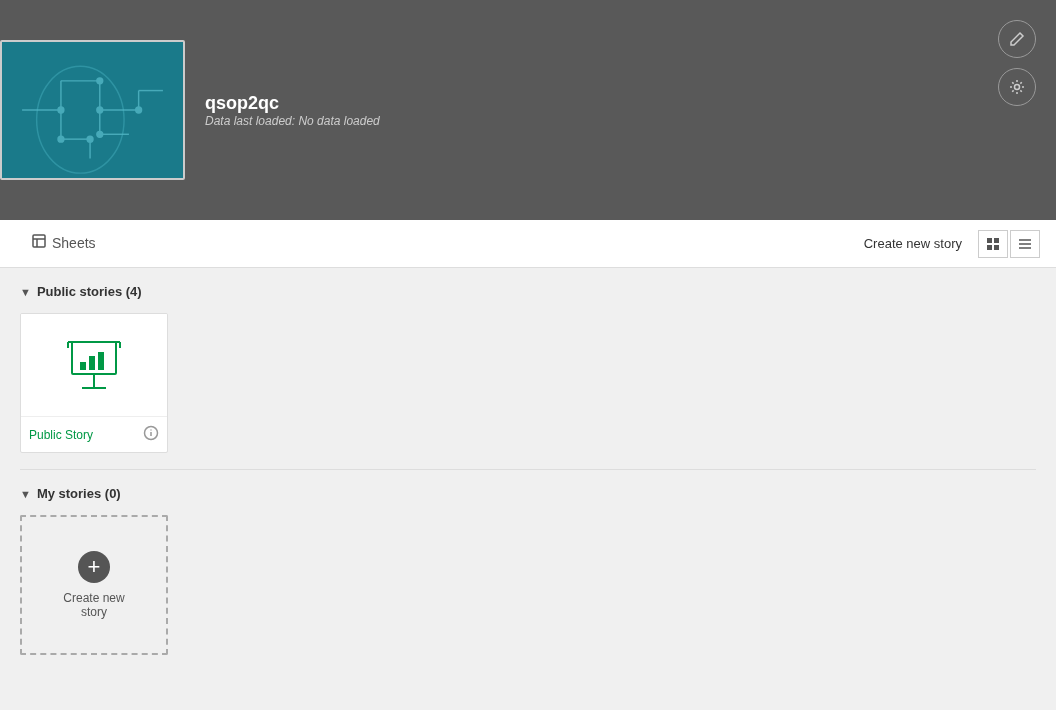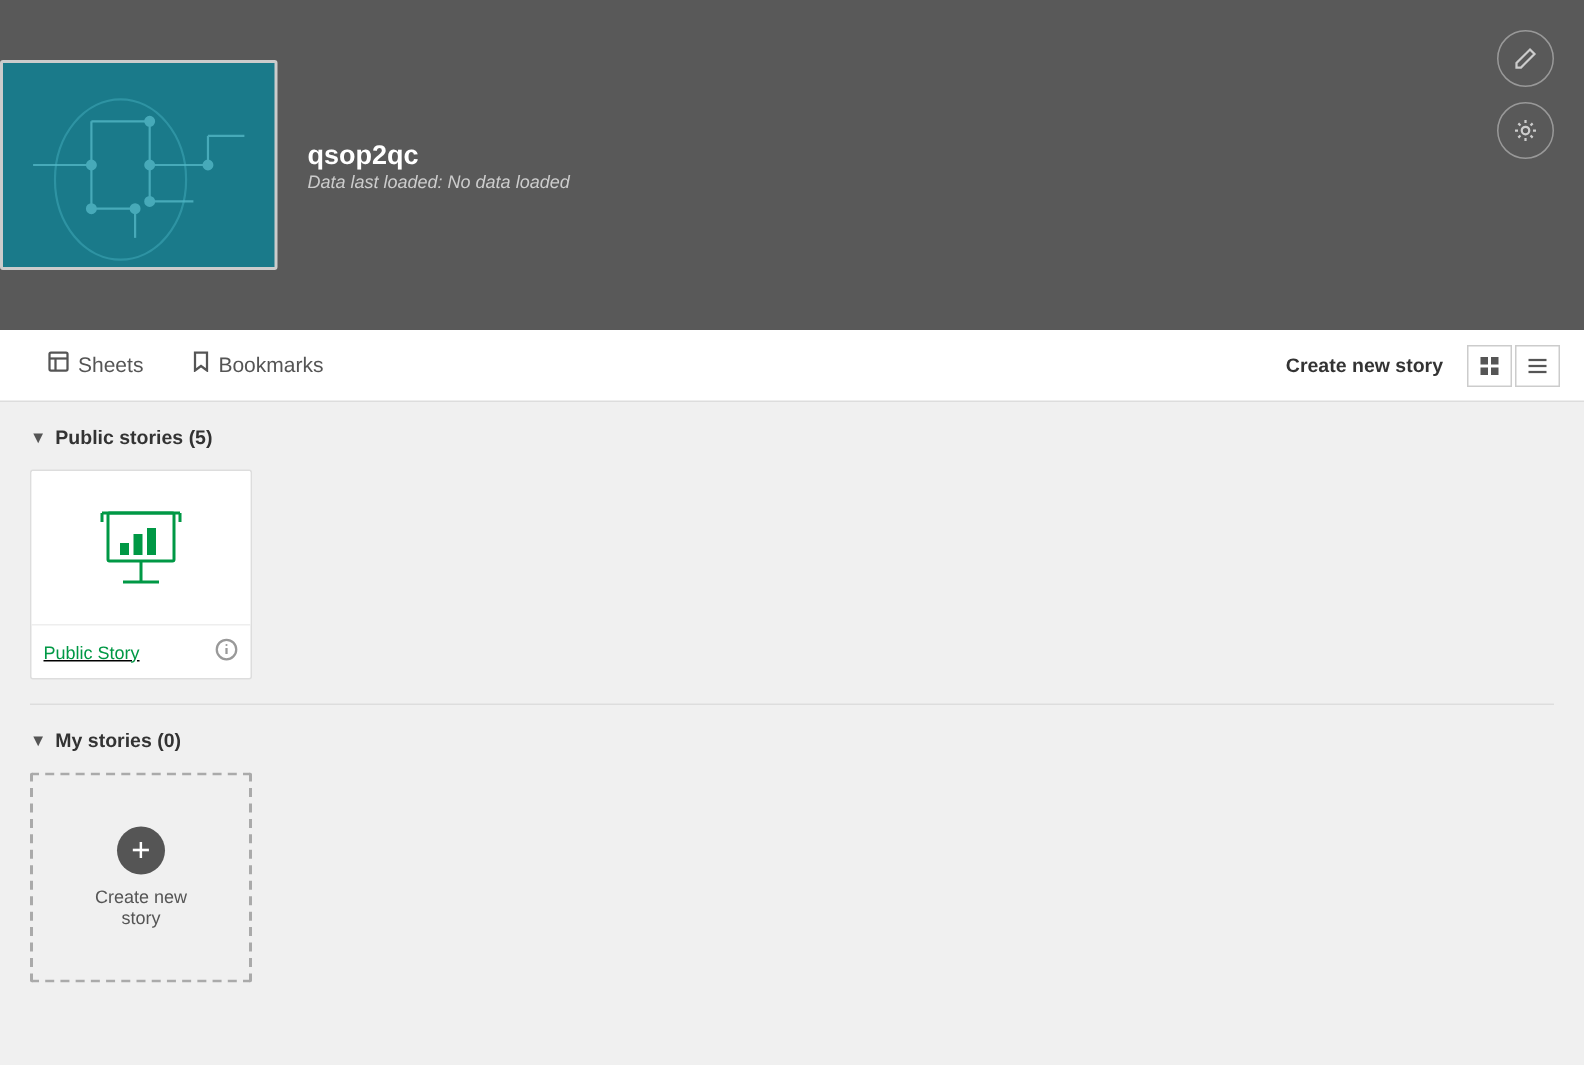--- a/index.html
+++ b/index.html
@@ -106,21 +106,20 @@
       align-items: center;
       gap: 8px;
     }
     .create-story-btn {
       font-size: 13px;
       color: #333;
       cursor: pointer;
       background: none;
       border: none;
       padding: 4px 8px;
-      font-weight: bold;
     }
     .view-toggle {
       display: flex;
       gap: 2px;
     }
     .view-btn {
       width: 30px;
       height: 28px;
       border: 1px solid #ccc;
       background: #fff;
@@ -170,21 +169,20 @@
     .story-card {
       width: 148px;
       height: 140px;
       background: #fff;
       border: 1px solid #ddd;
       border-radius: 2px;
       overflow: hidden;
       cursor: pointer;
       display: flex;
       flex-direction: column;
-      text-decoration: underline;
     }
     .card-thumbnail {
       flex: 1;
       display: flex;
       align-items: center;
       justify-content: center;
       background: #fff;
     }
     .card-footer {
       height: 36px;
@@ -294,28 +292,20 @@
     <div class="nav-tab">
       <span class="nav-tab-icon">
         <svg width="14" height="14" viewBox="0 0 14 14" fill="none" stroke="currentColor" stroke-width="1.5">
           <rect x="1" y="1" width="12" height="12" rx="1"></rect>
           <line x1="1" y1="5" x2="13" y2="5"></line>
           <line x1="5" y1="5" x2="5" y2="13"></line>
         </svg>
       </span>
       <span>Sheets</span>
     </div>
-    <div class="nav-tab">
-      <span class="nav-tab-icon">
-        <svg width="12" height="14" viewBox="0 0 12 14" fill="none" stroke="currentColor" stroke-width="1.5">
-          <path d="M2 1h8v12l-4-3-4 3V1z"></path>
-        </svg>
-      </span>
-      <span>Bookmarks</span>
-    </div>
   </div>
   <div class="nav-right">
     <button class="create-story-btn">Create new story</button>
     <div class="view-toggle">
       <button class="view-btn">
         <svg width="14" height="14" viewBox="0 0 14 14" fill="currentColor">
           <rect x="1" y="1" width="5" height="5"></rect>
           <rect x="8" y="1" width="5" height="5"></rect>
           <rect x="1" y="8" width="5" height="5"></rect>
           <rect x="8" y="8" width="5" height="5"></rect>
@@ -329,21 +319,21 @@
         </svg>
       </button>
     </div>
   </div>
 </div>
 
 <div class="content">
 
   <div class="section-header">
     <span class="chevron">▼</span>
-    <span>Public stories (5)</span>
+    <span>Public stories (4)</span>
   </div>
 
   <div class="cards-grid">
     <div class="story-card">
       <div class="card-thumbnail">
         <svg width="60" height="55" viewBox="0 0 60 55" fill="none">
 
           <rect x="8" y="4" width="44" height="32" rx="1" stroke="#009845" stroke-width="2"></rect>
           <line x1="30" y1="36" x2="30" y2="50" stroke="#009845" stroke-width="2"></line>
           <line x1="18" y1="50" x2="42" y2="50" stroke="#009845" stroke-width="2"></line>

